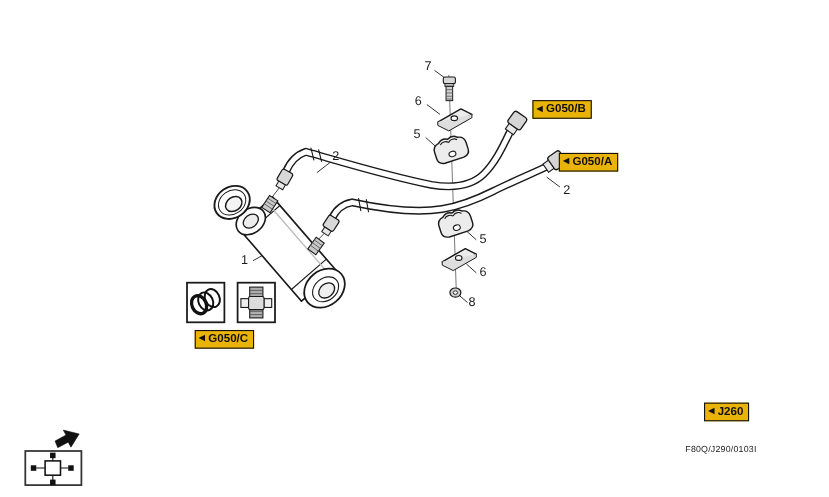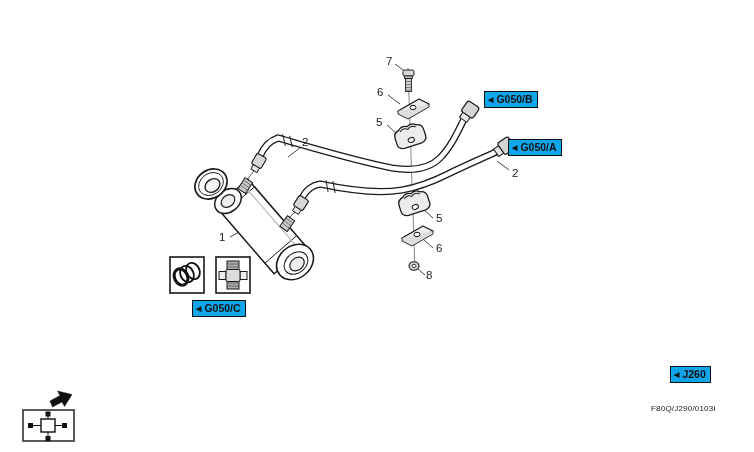--- a/index.html
+++ b/index.html
@@ -7,27 +7,27 @@
     position:relative; width:754px; height:452px; background:#ffffff;
     font-family:"Liberation Sans", sans-serif; overflow:hidden;
   }
   .stage svg { position:absolute; left:0; top:0; }
   .callout {
     position:absolute; font-size:11.5px; color:#1c1c1c; line-height:12px;
     user-select:none;
   }
   .ref-tag {
     position:absolute; display:flex; align-items:center; gap:3px;
-    border:1.3px solid #111; background:#0ea5e9; padding:1px 4px 2px 3px;
+    border:1.3px solid #111; background:#eab308; padding:1px 4px 2px 3px;
     font-size:10.5px; font-weight:700; color:#111; line-height:12px;
     cursor:pointer; white-space:nowrap;
   }
   .ref-tag .tri { font-size:7px; line-height:12px; transform:translateY(0.5px); }
   .fig-code {
-    position:absolute; left:651px; top:404px; font-size:8px; color:#222;
+    position:absolute; left:623px; top:404px; font-size:8px; color:#222;
     letter-spacing:0.2px;
   }
 </style>
 </head>
 <body>
 
 <div class="stage">
 
   <svg width="754" height="452" viewBox="0 0 754 452">
 
@@ -192,24 +192,24 @@
   <span class="callout" style="left:426px;top:269px">8</span>
 
   <div class="ref-tag" style="left:484px;top:91px">
     <span class="tri">◀</span>
     <span>G050/B</span>
   </div>
   <div class="ref-tag" style="left:508px;top:139px">
     <span class="tri">◀</span>
     <span>G050/A</span>
   </div>
-  <div class="ref-tag" style="left:192px;top:300px">
+  <div class="ref-tag" style="left:177px;top:300px">
     <span class="tri">◀</span>
     <span>G050/C</span>
   </div>
-  <div class="ref-tag" style="left:670px;top:366px">
+  <div class="ref-tag" style="left:640px;top:366px">
     <span class="tri">◀</span>
     <span>J260</span>
   </div>
 
   <div class="fig-code">F80Q/J290/0103I</div>
 
 </div>
 
 </body></html>

